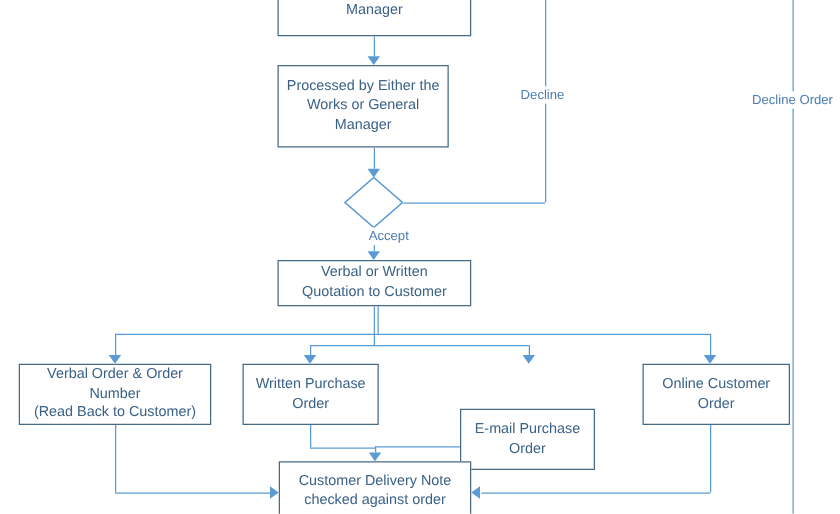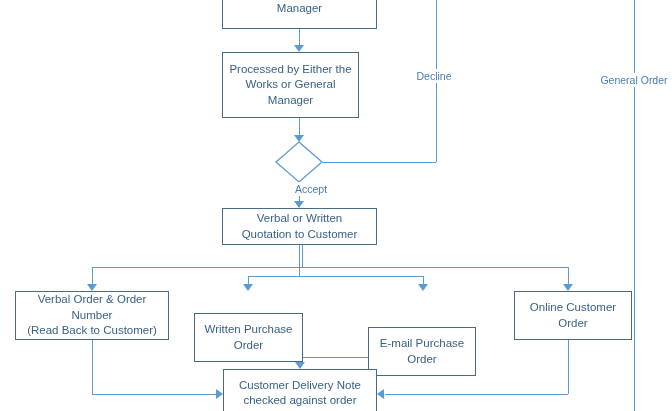--- a/index.html
+++ b/index.html
@@ -107,21 +107,21 @@
     <span class="lbl">Verbal Order &amp; Order
 Number
 (Read Back to Customer)</span>
   </div>
 
   <div class="node" style="left:222px; top:208px; width:155px; height:37px;">
     <span class="lbl">Verbal or Written
 Quotation to Customer</span>
   </div>
 
-  <div class="node" style="left:194px; top:291px; width:109px; height:49px;margin-top:22px;">
+  <div class="node" style="left:194px; top:291px; width:109px; height:49px;">
     <span class="lbl">Written Purchase
 Order</span>
   </div>
 
   <div class="node" style="left:368px; top:291px; width:108px; height:49px;margin-top:36px;">
     <span class="lbl">E-mail Purchase
 Order</span>
   </div>
 
   <div class="node" style="left:514px; top:291px; width:118px; height:49px;justify-content:center;">
@@ -129,15 +129,15 @@
 Order</span>
   </div>
 
   <div class="node" style="left:223px; top:369px; width:154px; height:48px;">
     <span class="lbl">Customer Delivery Note
 checked against order</span>
   </div>
 
   <div class="edge-label" style="left:311px; top:189px;">Accept</div>
   <div class="edge-label" style="left:434px; top:76px;">Decline</div>
-  <div class="edge-label" style="left:634px; top:80px;">General Order</div>
+  <div class="edge-label" style="left:634px; top:80px;">Decline Order</div>
 
 </div>
 
 </body></html>

